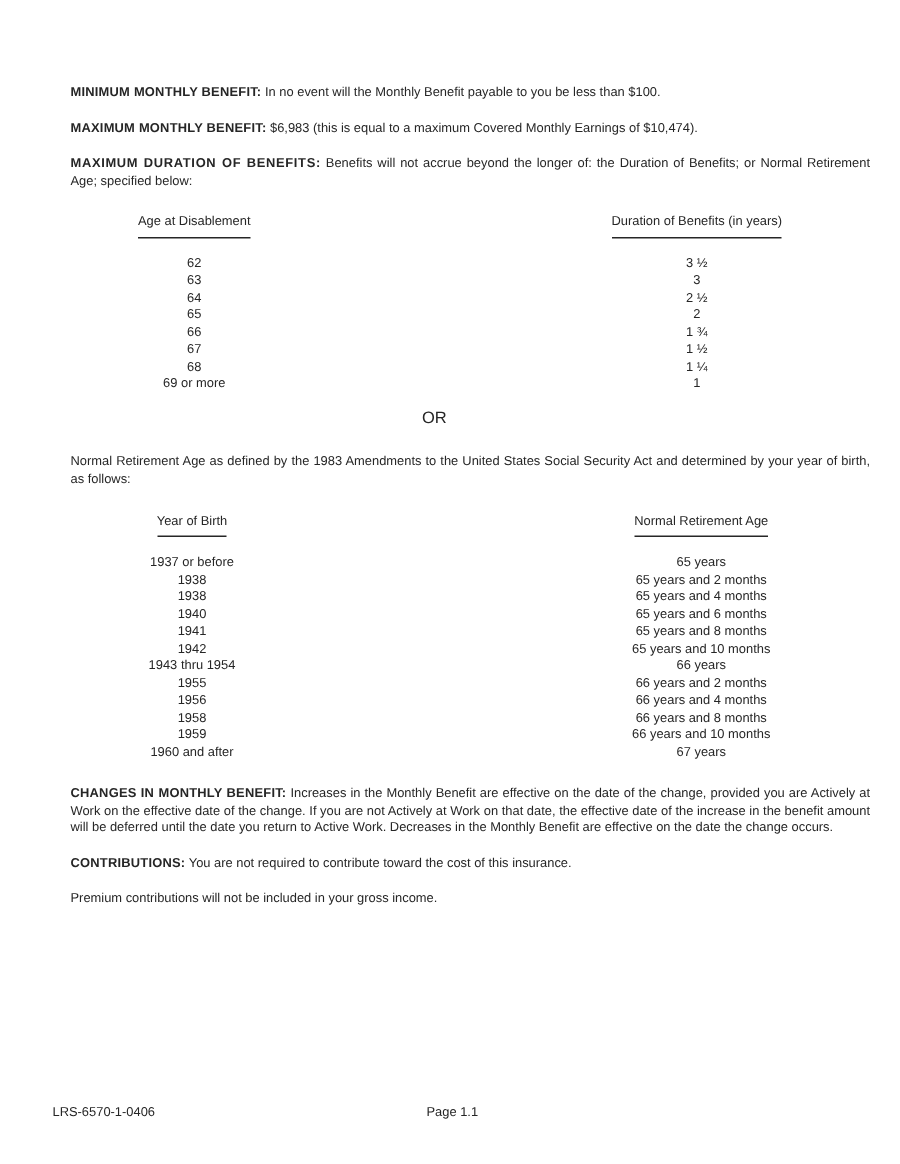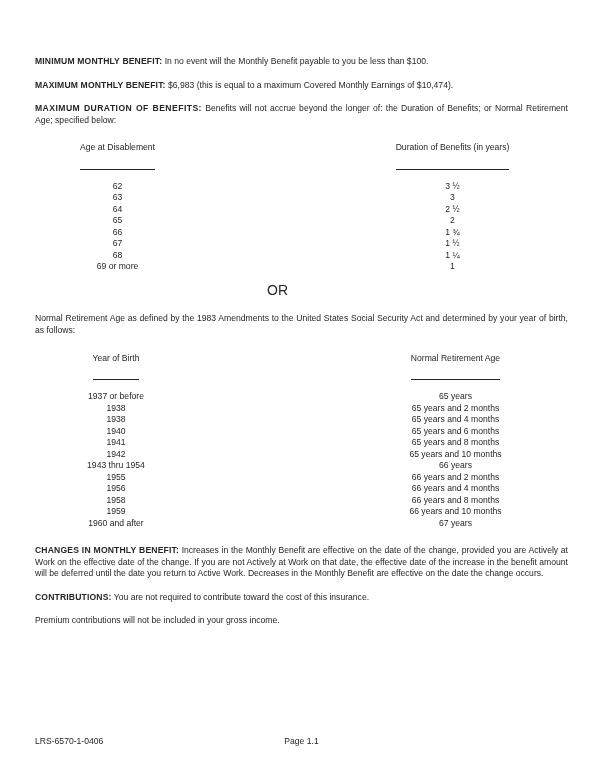--- a/index.html
+++ b/index.html
@@ -17,21 +17,21 @@
   }
   .page {
     position: absolute;
     inset: 0;
     width: 600px;
     height: 776px;
     overflow: hidden;
   }
   .content {
     position: absolute;
-    left: 35px;
+    left: 47px;
     top: 0;
     width: 533px;
   }
   .para {
     font-size: 8.6px;
     line-height: 11.6px;
     text-align: justify;
     margin: 0;
   }
   .para .run-in {
@@ -59,37 +59,37 @@
     text-align: center;
     padding: 0;
     vertical-align: top;
   }
   table.doc-table th {
     padding-bottom: 11px;
   }
   table.doc-table th span.hdr {
     display: inline-block;
     border-bottom: 1px solid #262626;
-    padding-bottom: 15px;
+    padding-bottom: 4px;
     white-space: nowrap;
   }
   
   table.t-duration col.c1 { width: 330px; }
   table.t-duration col.c2 { width: 203px; }
   table.t-duration td.c1, table.t-duration th.c1 { text-align: center; padding-right: 165px; }
   table.t-duration td.c2, table.t-duration th.c2 { text-align: center; padding-right: 28px; }
 
   
   table.t-nra col.c1 { width: 324px; }
   table.t-nra col.c2 { width: 209px; }
   table.t-nra td.c1, table.t-nra th.c1 { text-align: center; padding-right: 162px; }
   table.t-nra td.c2, table.t-nra th.c2 { text-align: center; padding-right: 16px; }
 
   .or-line {
-    font-size: 14px;
+    font-size: 11px;
     line-height: 11.5px;
     text-align: center;
     padding-right: 48px;
   }
 
   
   .footer {
     position: absolute;
     left: 35px;
     top: 736px;

